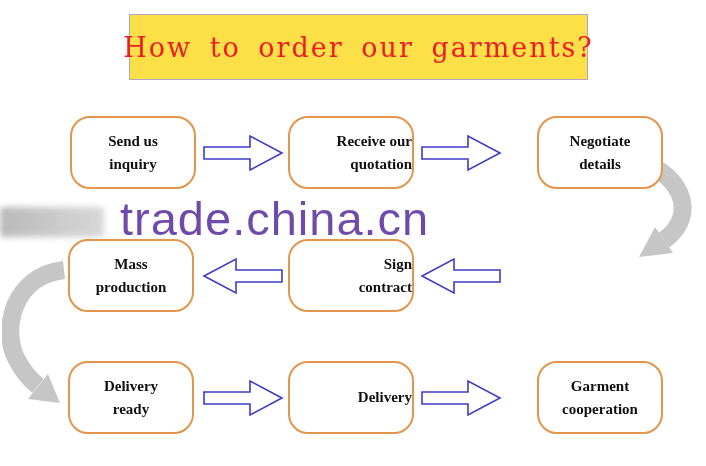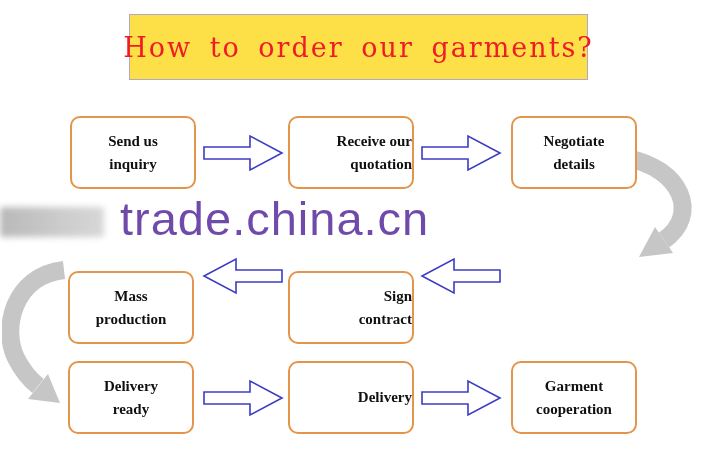--- a/index.html
+++ b/index.html
@@ -22,21 +22,21 @@
     font-size:27px;
     color:#ee1c25;
     letter-spacing:2px;
     word-spacing:7px;
     white-space:nowrap;
   }
   .flow-box{
     position:absolute;
     width:122px;height:69px;
     border:2px solid #e2954b;
-    border-radius:10px;
+    border-radius:20px;
     background:#ffffff;
     display:flex;flex-direction:column;align-items:center;justify-content:center;
     text-align:center;
     font-weight:bold;
     font-size:15px;
     color:#101010;
     z-index:2;
   }
   .flow-line{display:block;line-height:23px;}
   .arrow{position:absolute;width:82px;height:40px;z-index:2;}
@@ -57,22 +57,22 @@
     display:inline-block;
     width:104px;height:30px;
     background:linear-gradient(90deg,#5f5f5f,#8c8c8c 60%,#a5a5a5);
     filter:blur(3px);
     opacity:0.55;
     border-radius:3px;
     margin-right:16px;
     vertical-align:-2px;
   }
   
-  .r1{top:116px;} .r2{top:239px;margin-top:32px;} .r3{top:361px;}
-  .c1{left:70px;} .c1b{left:68px;} .c2{left:288px;align-items:flex-end;} .c3{left:511px;}
+  .r1{top:116px;} .r2{top:239px;} .r3{top:361px;}
+  .c1{left:70px;} .c1b{left:68px;} .c2{left:288px;align-items:flex-end;} .c3{left:537px;}
   .a1{left:202px;} .a2{left:420px;}
   .ar1{top:133px;} .ar2{top:256px;} .ar3{top:378px;}
 </style>
 </head>
 <body>
 
 <div class="stage">
 
   <div class="title-box">
     <span class="title-text">How to order our garments?</span>

